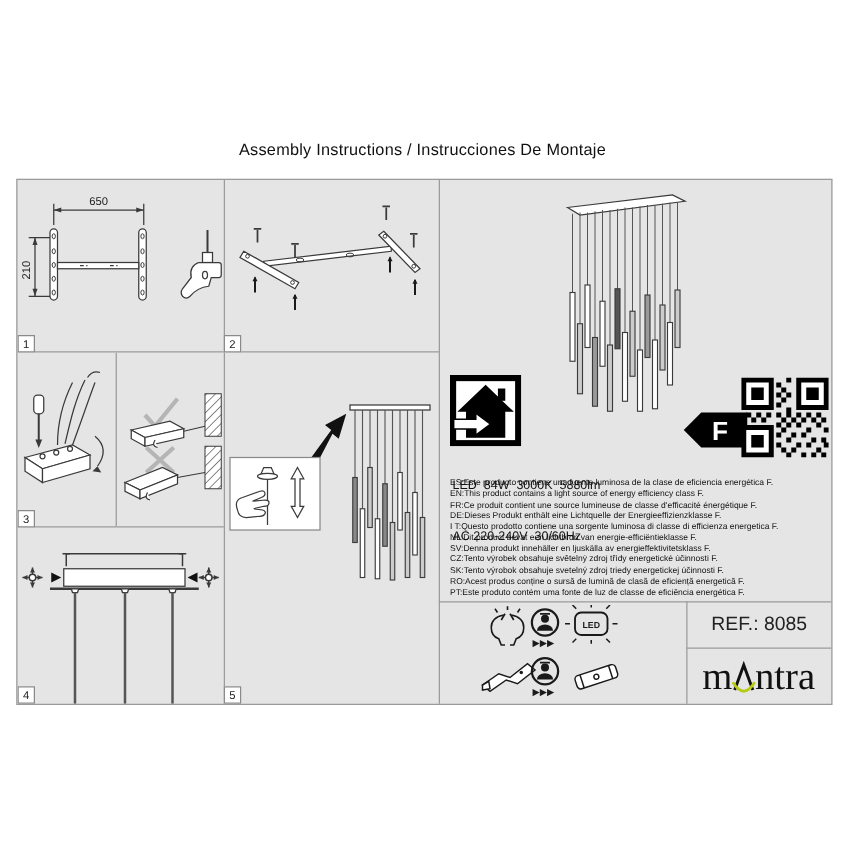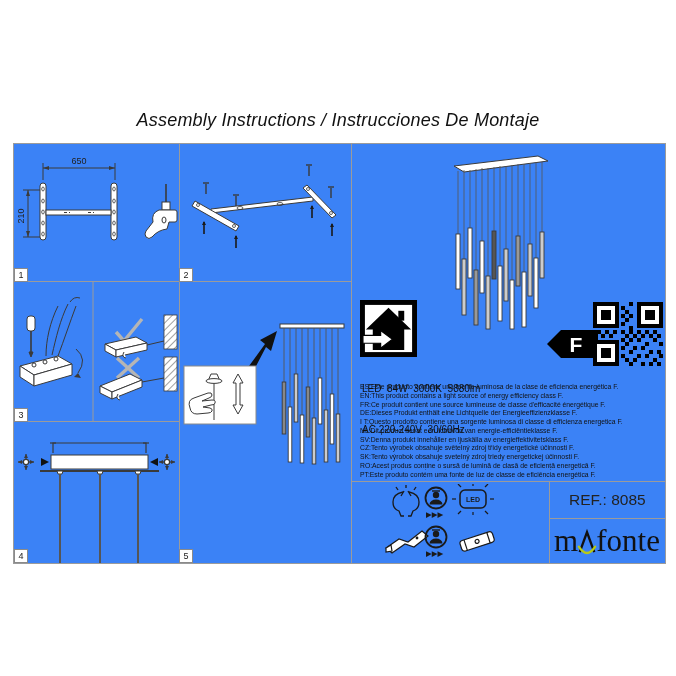--- a/index.html
+++ b/index.html
@@ -3,25 +3,25 @@
 <meta charset="utf-8">
 <style>
   html,body{margin:0;padding:0;}
   body{
     width:676px;height:676px;position:relative;background:#fff;
     font-family:"Liberation Sans", sans-serif;color:#1a1a1a;overflow:hidden;
   }
   .abs{position:absolute;}
   #title{
     left:0;top:103px;width:676px;height:34px;line-height:34px;
-    text-align:center;font-size:18px;color:#111;letter-spacing:.2px;font-style:italic;
+    text-align:center;font-size:13px;color:#111;letter-spacing:.2px;
   }
   #sheet{
     left:13px;top:143px;width:651px;height:419px;
-    border:1px solid #9b9b9b;background:#3b82f6;
+    border:1px solid #9b9b9b;background:#e5e5e5;
   }
   .gline{background:#9b9b9b;}
   .plabel{
     width:12px;height:12px;border:1px solid #8a8a8a;background:#fff;
     font-size:9px;line-height:12px;text-align:center;color:#222;
   }
   #specs{font-size:10px;line-height:13.5px;color:#111;white-space:pre;}
   #langs{font-size:6.8px;line-height:8.75px;color:#111;width:302px;}
   #langs div{white-space:nowrap;overflow:hidden;}
   #refcell{
@@ -427,21 +427,21 @@
   <div id="refcell" class="abs" style="left:535px;top:337px">
     <span>REF.: 8085</span>
   </div>
 
   <div id="brandcell" class="abs" style="left:535px;top:374px">
     <span>m</span>
     <svg class="caret" width="20" height="32" viewBox="0 0 22 34">
       <polyline points="3,27 11,5 19,27" fill="none" stroke="#111" stroke-width="2.6"></polyline>
       <path d="M2 21 Q11 35 20 21" fill="none" stroke="#b7ca16" stroke-width="2.6" stroke-linecap="round"></path>
     </svg>
-    <span>fonte</span>
+    <span>ntra</span>
   </div>
 
   <div class="abs plabel" style="left:0;top:124px">1</div>
   <div class="abs plabel" style="left:165px;top:124px">2</div>
   <div class="abs plabel" style="left:0;top:264px">3</div>
   <div class="abs plabel" style="left:0;top:405px">4</div>
   <div class="abs plabel" style="left:165px;top:405px">5</div>
 
 </div>
 

